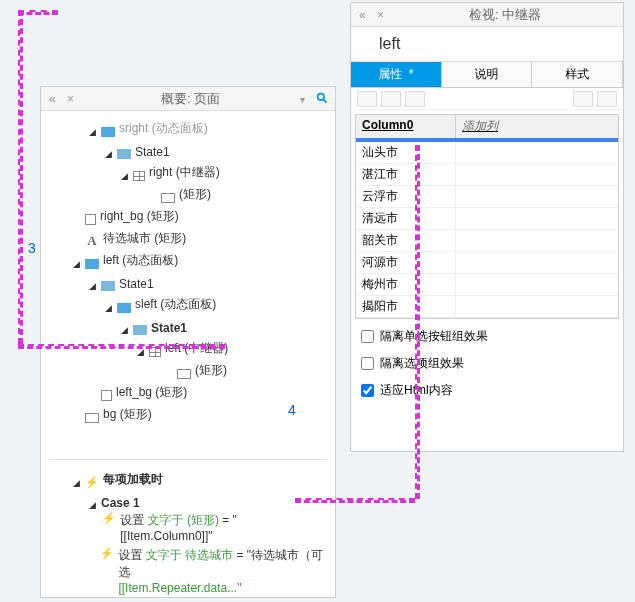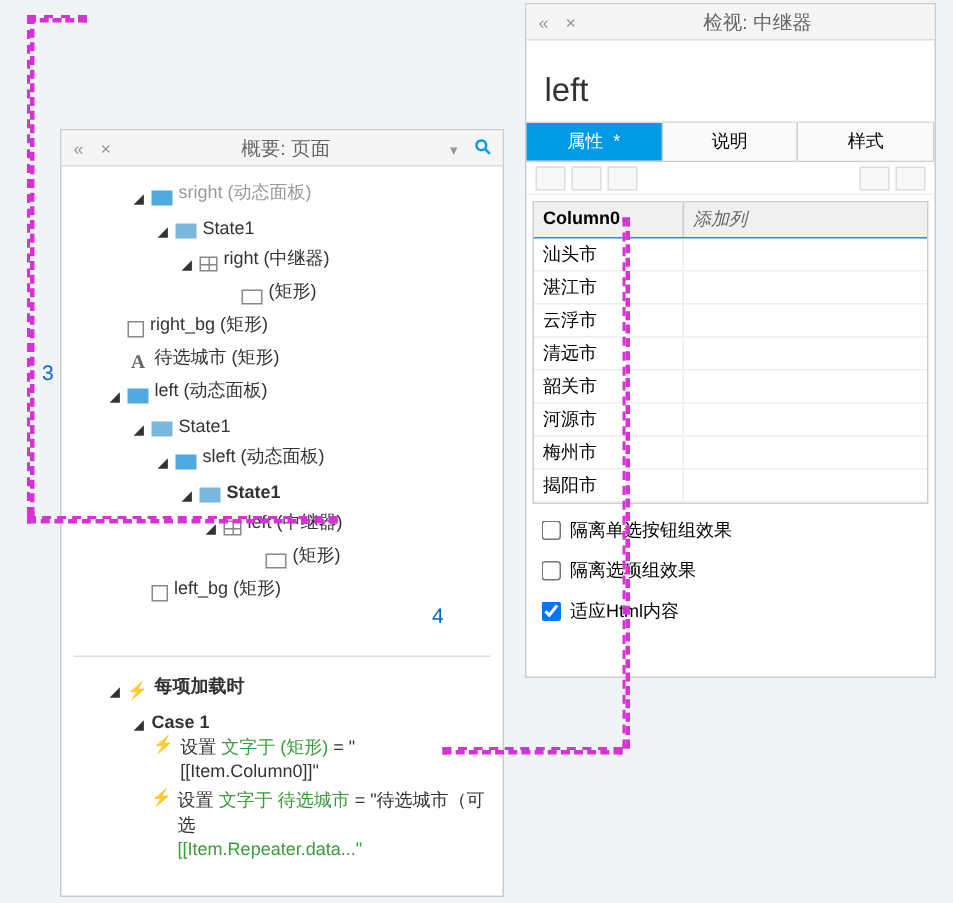--- a/index.html
+++ b/index.html
@@ -26,28 +26,28 @@
 .text-icon { font-family: serif; font-size: 13px; font-weight: bold; color: #666; }
 .flash-icon::before { content: "⚡"; color: #555; font-size: 11px; }
 .node-label { color: #333; }
 .node-label.bold { font-weight: bold; }
 .node-label.gray { color: #999; }
 .divider { border-top: 1px solid #ddd; margin: 6px 8px; }
 .action-row { padding: 2px 8px 2px 0; display: flex; align-items: flex-start; }
 .action-text { color: #333; }
 .action-text .green { color: #3a9b3a; }
 .inspector-panel { left: 350px; top: 2px; width: 274px; height: 450px; }
-.obj-name { padding: 8px 12px; font-size: 22px; color: #333; border-bottom: 1px solid #ddd; margin-top: 12px; }
+.obj-name { padding: 8px 28px; font-size: 16px; color: #333; border-bottom: 1px solid #ddd; }
 .tabs { display: flex; height: 26px; border-bottom: 1px solid #ccc; align-items: center; }
 .tab { flex: 1; text-align: center; line-height: 25px; border-right: 1px solid #ccc; cursor: pointer; background: #fafafa; }
 .tab.active { background: #0099e5; color: #fff; }
 .toolbar-row { height: 22px; display: flex; align-items: center; padding: 0 6px; gap: 4px; border-bottom: 1px solid #eee; }
 .tb-btn { width: 20px; height: 16px; border: 1px solid #ddd; background: #f8f8f8; }
 .grid-wrap { border: 1px solid #ccc; margin: 4px; }
-.grid-head { display: flex; background: #f0f0f0; border-bottom: 1px solid #3b82f6; }
+.grid-head { display: flex; background: #f0f0f0; border-bottom: 4px solid #3b82f6; text-decoration: underline; }
 .grid-head-cell { padding: 3px 6px; font-weight: bold; border-right: 1px solid #ccc; width: 100px; }
 .grid-head-add { padding: 3px 6px; font-style: italic; color: #666; flex: 1; }
 .grid-body { max-height: 190px; overflow-y: scroll; }
 .grid-row { display: flex; border-bottom: 1px solid #eee; }
 .grid-cell { padding: 2px 6px; border-right: 1px solid #eee; width: 100px; font-family: Liberation Mono, monospace; }
 .check-row { display: flex; align-items: center; padding: 5px 10px; gap: 6px; }
 .check-row input { width: 13px; height: 13px; }
 .annot-num { position: absolute; color: #0066cc; font-size: 14px; }
 .annot-line { position: absolute; border-color: #d533d5; border-style: dashed; }
 .filter-icon::before { content: "▾"; font-size: 10px; }
@@ -139,20 +139,26 @@
     <span class="caret "></span>
     <span class="node-icon rect-icon"></span>
     <span class="node-label  ">(矩形)</span>
       </div>
       <div class="tree-row">
         <span class="indent" style="width:40px"></span>
     <span class="caret "></span>
     <span class="node-icon chk-icon"></span>
     <span class="node-label  ">left_bg (矩形)</span>
       </div>
+      <div class="tree-row">
+        <span class="indent" style="width:24px"></span>
+    <span class="caret "></span>
+    <span class="node-icon rect-icon"></span>
+    <span class="node-label  ">bg (矩形)</span>
+      </div>
 <div style="height:30px"></div>
 <div class="divider"></div>
 <div class="tree-row">
         <span class="indent" style="width:24px"></span>
         <span class="caret down"></span>
         <span class="node-icon flash-icon"></span>
         <span class="node-label bold">每项加载时</span>
       </div>
 <div class="tree-row">
         <span class="indent" style="width:40px"></span>

